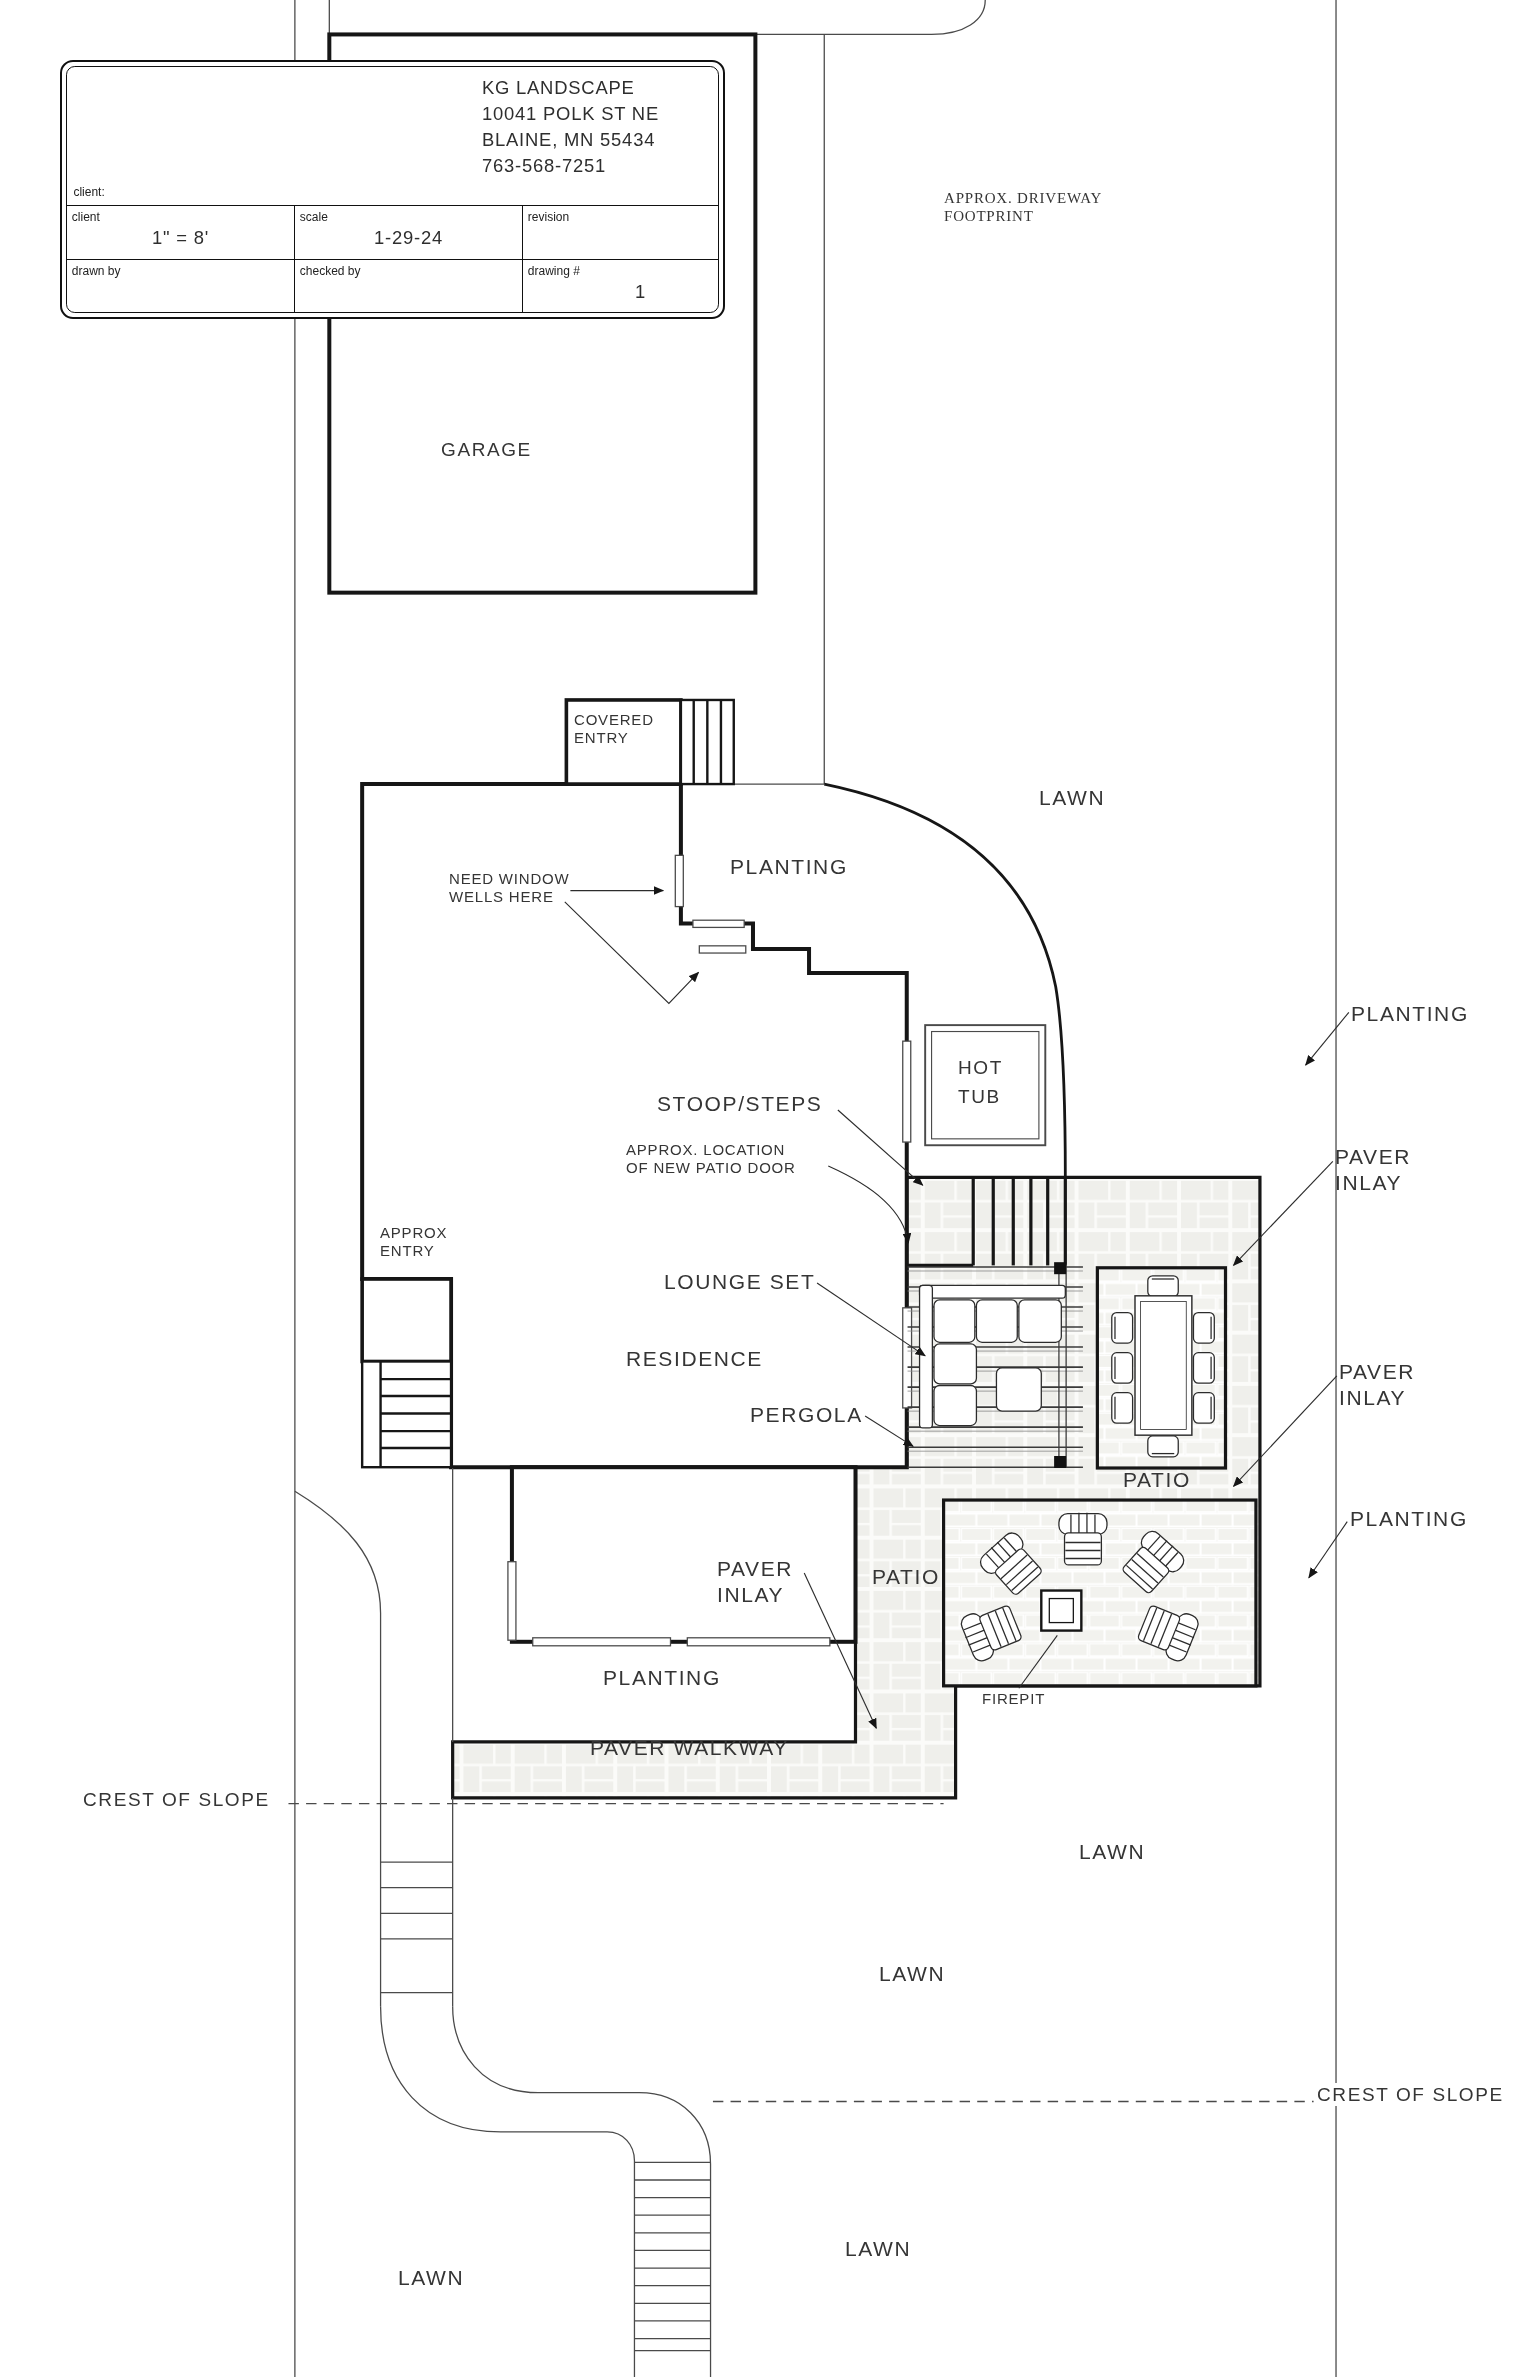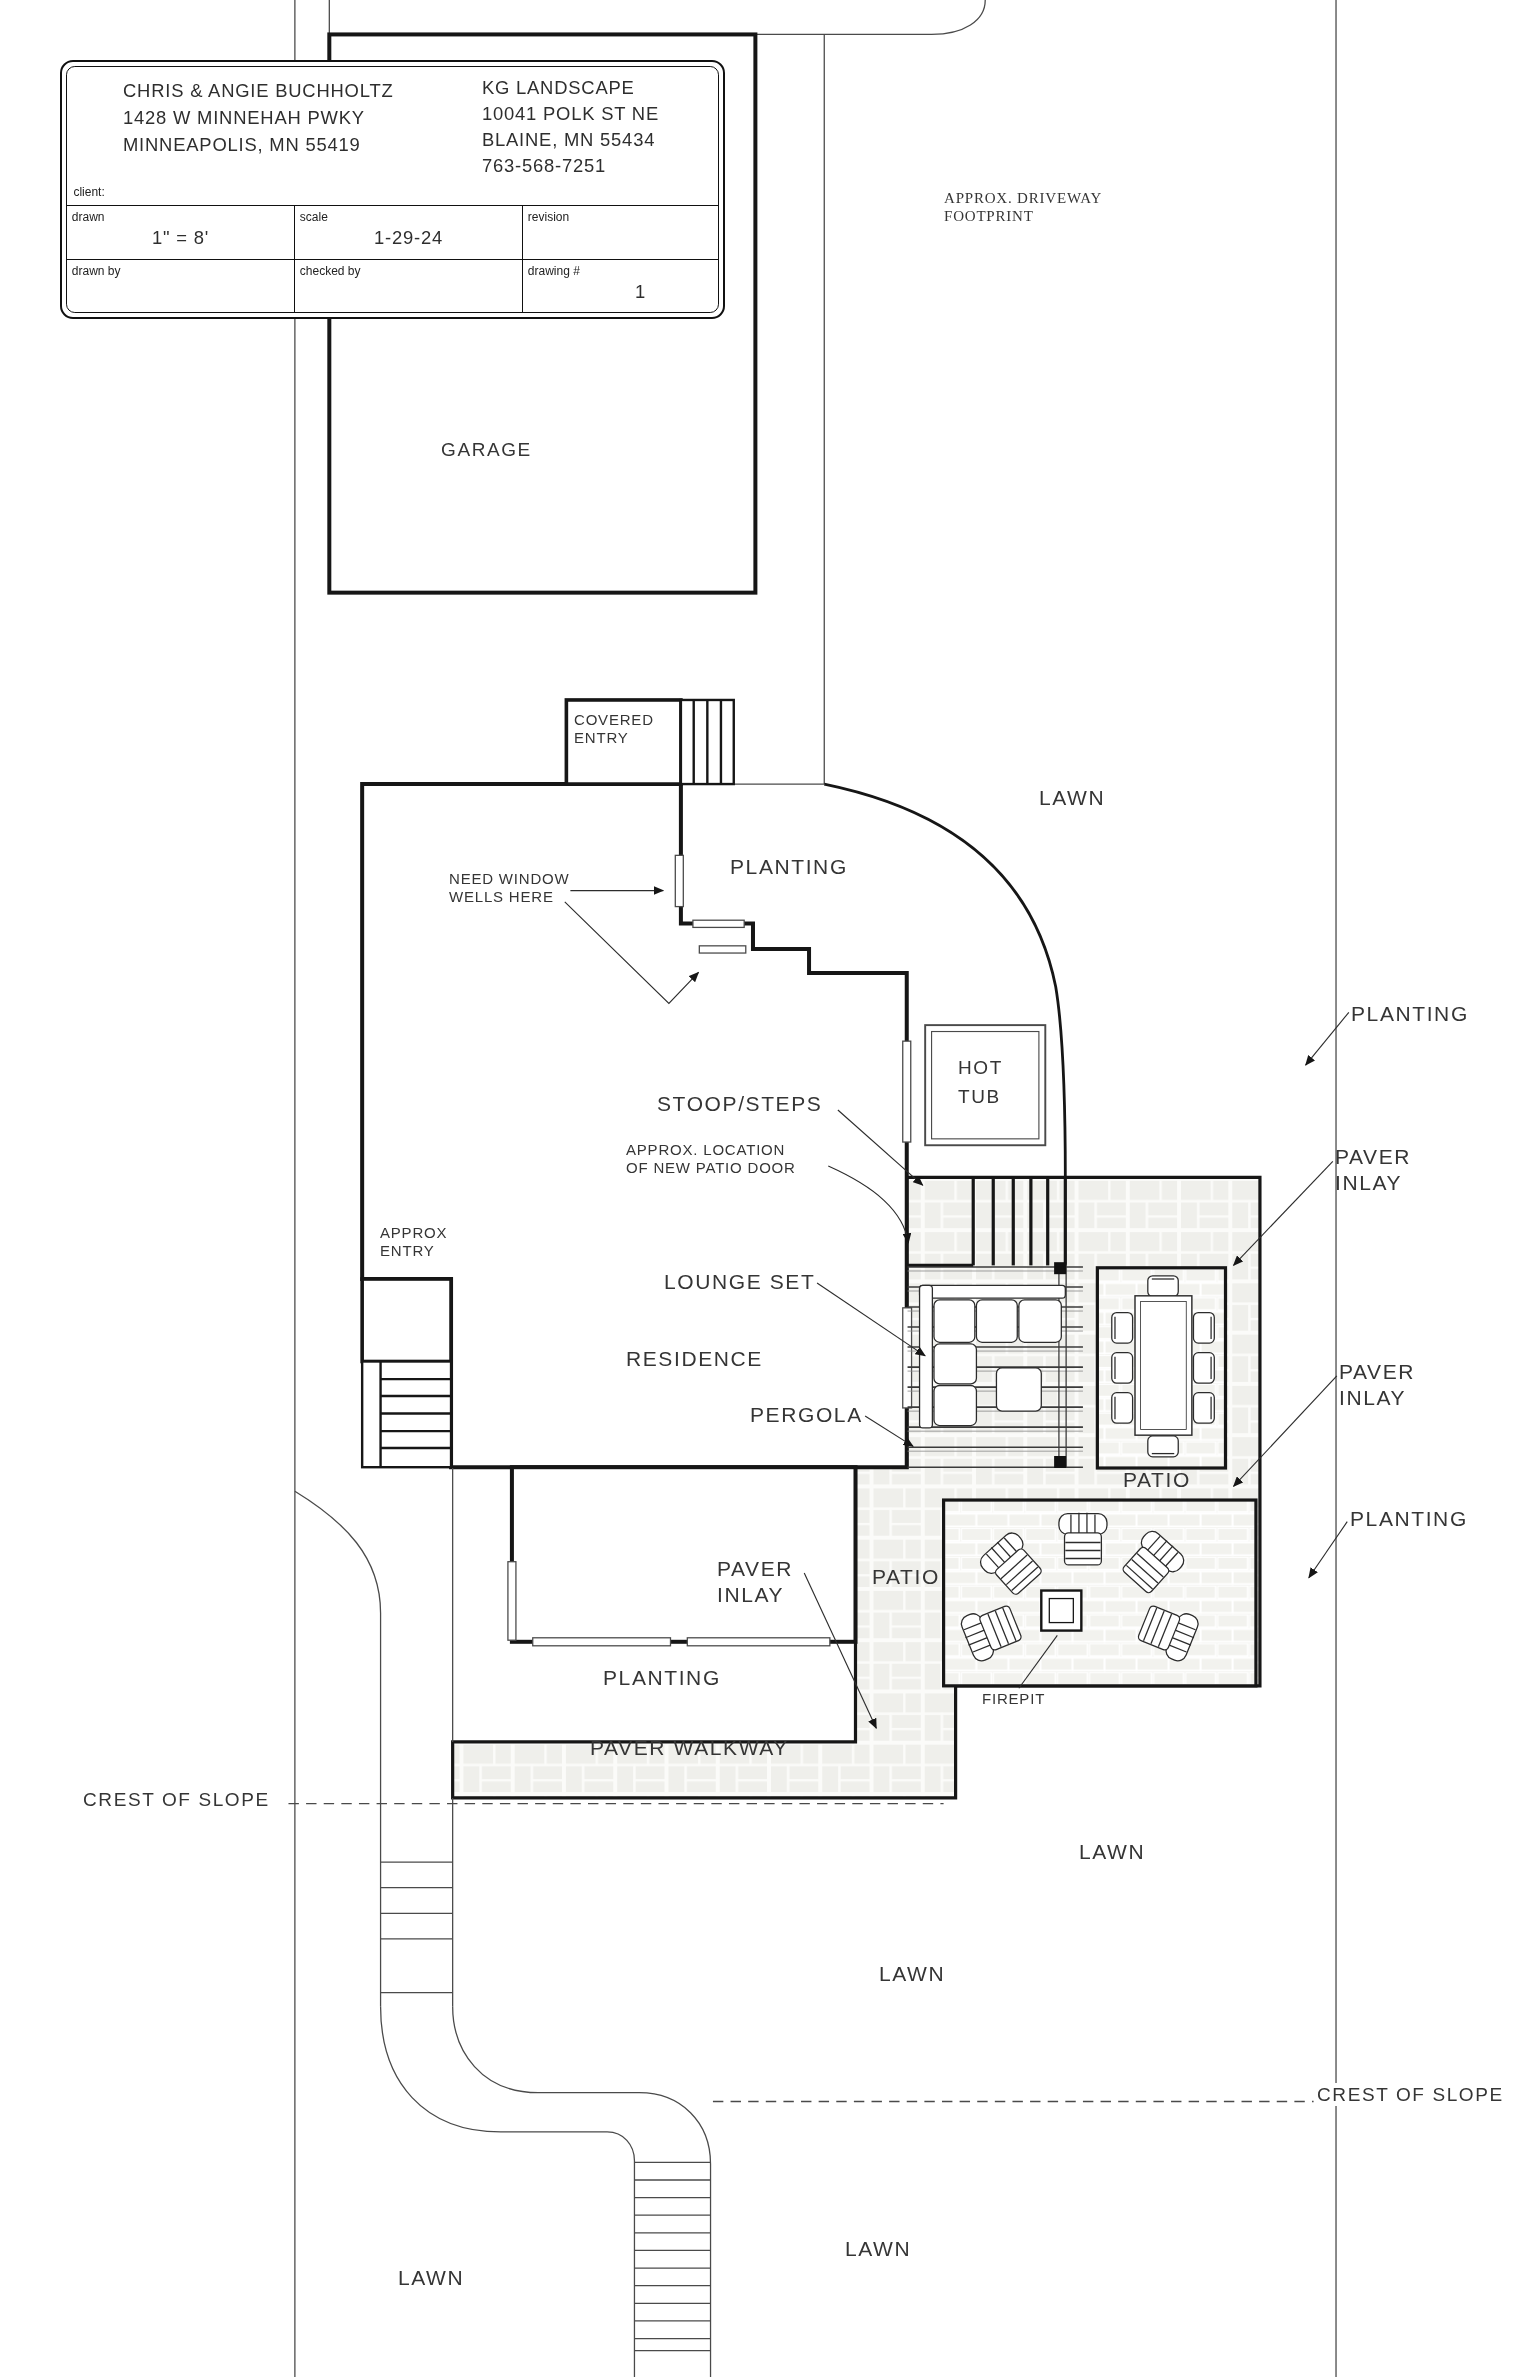--- a/index.html
+++ b/index.html
@@ -251,35 +251,32 @@
       <line x1="1682" y1="1900" x2="1634" y2="1970" marker-end="url(#ah)"></line>
       <line x1="1004" y1="1964" x2="1094" y2="2158" marker-end="url(#ah)"></line>
       <line x1="1272" y1="2108" x2="1320" y2="2042"></line>
     </g>
   </svg>
 
   <div id="titleblock">
     <div id="tb-inner">
       <div class="tb-row-client">
         <div class="tb-client-left">
-          <div class="tb-client-lines">CHRIS &amp; ANGIE BUCHHOLTZ
-1428 W MINNEHAH PWKY
-MINNEAPOLIS, MN 55419</div>
           <div class="tb-tag tb-client-tag">client:</div>
         </div>
         <div class="tb-client-right">
           <div class="tb-firm-lines">KG LANDSCAPE
 10041 POLK ST NE
 BLAINE, MN 55434
 763-568-7251</div>
         </div>
       </div>
       <div class="tb-row">
         <div class="tb-cell">
-          <span class="tb-tag">drawn</span>
+          <span class="tb-tag">client</span>
           <div class="tb-val">1" = 8'</div>
         </div>
         <div class="tb-cell">
           <span class="tb-tag">scale</span>
           <div class="tb-val">1-29-24</div>
         </div>
         <div class="tb-cell">
           <span class="tb-tag">revision</span>
           <div class="tb-val"></div>
         </div>

